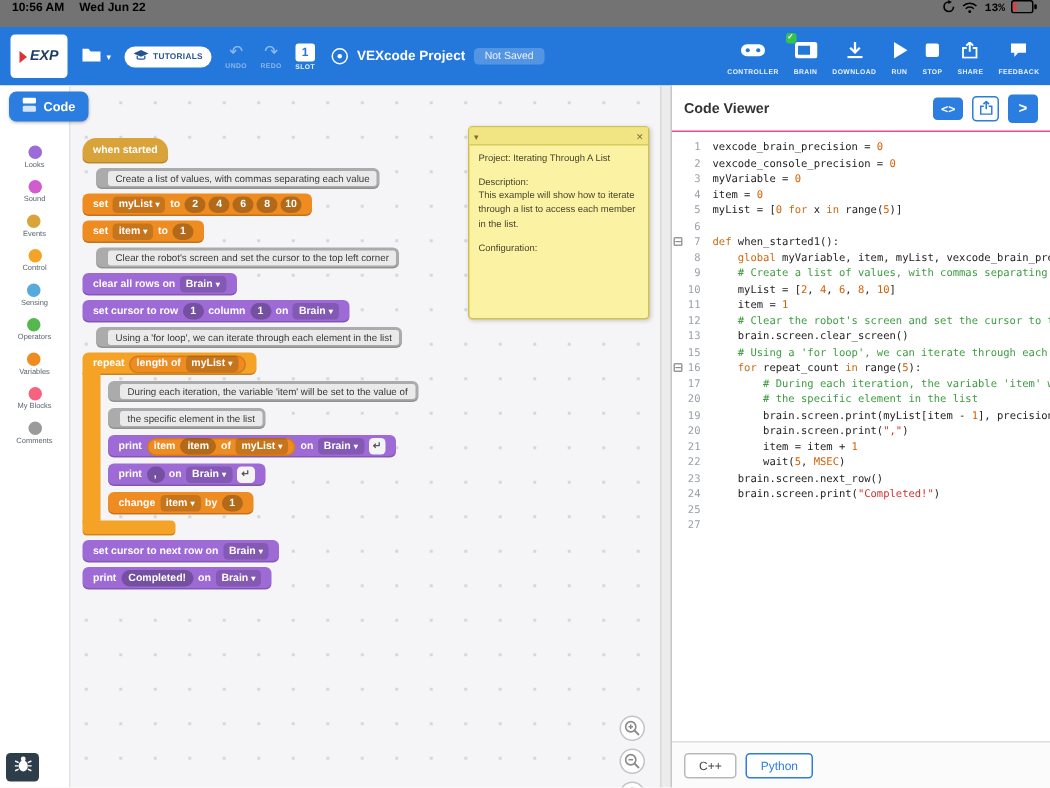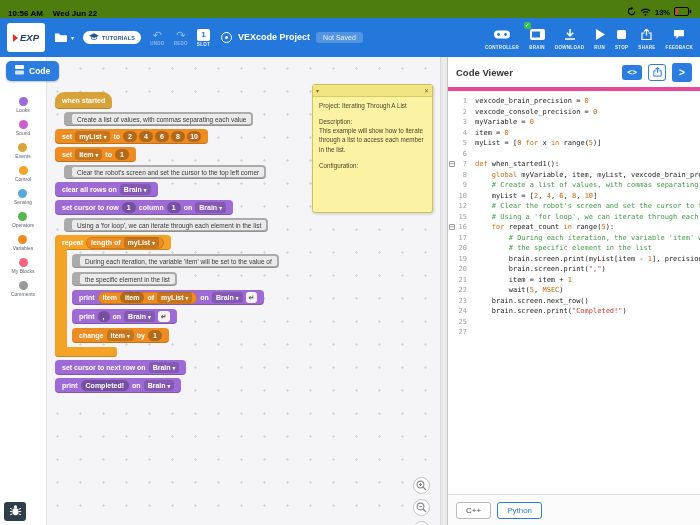--- a/index.html
+++ b/index.html
@@ -1,24 +1,24 @@
 <!DOCTYPE html>
 <html><head>
 <meta charset="utf-8">
 <style>
   html,body{margin:0;padding:0;}
   body{width:700px;height:525px;position:relative;overflow:hidden;background:#fff;
        font-family:"Liberation Sans",sans-serif;-webkit-font-smoothing:antialiased;}
   .app{position:absolute;inset:0;}
 
   
-  .statusbar{position:absolute;left:0;top:0;right:0;height:18px;background:#4d7c0f;display:flex;
-             align-items:flex-end;padding:0 8px;box-sizing:border-box;font-size:8px;font-weight:bold;color:#000;}
+  .statusbar{position:absolute;left:0;top:0;right:0;height:18px;background:#737373;display:flex;
+             align-items:flex-start;padding:0 8px;box-sizing:border-box;font-size:8px;font-weight:bold;color:#000;}
   .sb-date{margin-left:10px;}
-  .sb-right{margin-left:auto;display:flex;align-items:center;gap:4px;font-size:7.5px;}
+  .sb-right{margin-left:auto;display:flex;align-items:center;gap:4px;font-size:7.5px;font-family:Liberation Mono, monospace;}
 
   
   .toolbar{position:absolute;left:0;top:18px;right:0;height:39px;background:#2478db;display:flex;
            align-items:center;padding:0 7px;box-sizing:border-box;gap:9px;}
   .tb-logo{background:#fff;border-radius:3px;padding:9px 6px;font-weight:bold;font-style:italic;
            font-size:9.5px;color:#1b3a66;display:flex;align-items:center;gap:2px;}
   .logo-red{width:0;height:0;border-left:5px solid #e03131;border-top:4px solid transparent;border-bottom:4px solid transparent;}
   .tb-file{display:flex;align-items:center;gap:3px;color:#fff;}
   .caret-sm{font-size:6px;color:#fff;}
   .tb-pill{background:#fff;border-radius:8px;display:flex;align-items:center;gap:3px;padding:2px 6px;
@@ -101,21 +101,21 @@
   
   .console-btn{position:absolute;left:4px;bottom:4px;width:22px;height:19px;background:#2e3d4a;
                border-radius:3px;display:flex;align-items:center;justify-content:center;z-index:7;}
 
   
   .divider{position:absolute;left:440px;top:0;bottom:0;width:8px;background:#ececec;
            border-left:1px solid #d8d8d8;border-right:1px solid #c6c6c6;box-sizing:border-box;}
 
   
   .panel{position:absolute;left:448px;top:0;bottom:0;right:0;background:#fff;display:flex;flex-direction:column;}
-  .panel-head{height:30px;border-bottom:4px solid #ec4899;display:flex;align-items:center;
+  .panel-head{height:30px;border-bottom:1px solid #ec4899;display:flex;align-items:center;
               padding:0 8px;gap:6px;background:#fff;flex:none;}
   .panel-title{font-size:9.5px;color:#333;font-weight:bold;margin-right:auto;}
   .btn-code{background:#2b7de0;color:#fff;border-radius:3px;font-size:8px;padding:3px 5px;
             font-family:"DejaVu Sans Mono",monospace;font-weight:bold;}
   .btn-share{width:18px;height:17px;border:1px solid #2b7de0;border-radius:3px;background:#fff;
              display:flex;align-items:center;justify-content:center;box-sizing:border-box;}
   .btn-expand{background:#2b7de0;color:#fff;border-radius:3px;width:20px;height:19px;display:flex;
               align-items:center;justify-content:center;font-size:10px;font-weight:bold;}
   .code-area{flex:1;overflow:hidden;padding-top:5px;font-family:"DejaVu Sans Mono",monospace;font-size:7px;color:#222;}
   .code-line{height:10.5px;line-height:10.5px;white-space:pre;position:relative;padding-left:27px;}
@@ -507,21 +507,23 @@
           <div class="code-line"><span class="gutter">1</span><span class="src">vexcode_brain_precision = <span class="t-num">0</span></span></div>
           <div class="code-line"><span class="gutter">2</span><span class="src">vexcode_console_precision = <span class="t-num">0</span></span></div>
           <div class="code-line"><span class="gutter">3</span><span class="src">myVariable = <span class="t-num">0</span></span></div>
           <div class="code-line"><span class="gutter">4</span><span class="src">item = <span class="t-num">0</span></span></div>
           <div class="code-line"><span class="gutter">5</span><span class="src">myList = [<span class="t-num">0</span> <span class="t-kw">for</span> x <span class="t-kw">in</span> range(<span class="t-num">5</span>)]</span></div>
           <div class="code-line"><span class="gutter">6</span><span class="src"></span></div>
           <div class="code-line"><span class="fold">−</span><span class="gutter">7</span><span class="src"><span class="t-kw">def</span> when_started1():</span></div>
           <div class="code-line"><span class="gutter">8</span><span class="src">    <span class="t-kw">global</span> myVariable, item, myList, vexcode_brain_precision,</span></div>
           <div class="code-line"><span class="gutter">9</span><span class="src">    <span class="t-com"># Create a list of values, with commas separating each va</span></span></div>
           <div class="code-line"><span class="gutter">10</span><span class="src">    myList = [<span class="t-num">2</span>, <span class="t-num">4</span>, <span class="t-num">6</span>, <span class="t-num">8</span>, <span class="t-num">10</span>]</span></div>
+          <div class="code-line"><span class="gutter">11</span><span class="src">    item = <span class="t-num">1</span></span></div>
           <div class="code-line"><span class="gutter">12</span><span class="src">    <span class="t-com"># Clear the robot's screen and set the cursor to the top</span></span></div>
+          <div class="code-line"><span class="gutter">13</span><span class="src">    brain.screen.clear_screen()</span></div>
           <div class="code-line"><span class="gutter">15</span><span class="src">    <span class="t-com"># Using a 'for loop', we can iterate through each element</span></span></div>
           <div class="code-line"><span class="fold">−</span><span class="gutter">16</span><span class="src">    <span class="t-kw">for</span> repeat_count <span class="t-kw">in</span> range(<span class="t-num">5</span>):</span></div>
           <div class="code-line"><span class="gutter">17</span><span class="src">        <span class="t-com"># During each iteration, the variable 'item' will be</span></span></div>
           <div class="code-line"><span class="gutter">20</span><span class="src">        <span class="t-com"># the specific element in the list</span></span></div>
           <div class="code-line"><span class="gutter">19</span><span class="src">        brain.screen.print(myList[item - <span class="t-num">1</span>], precision=  v</span></div>
           <div class="code-line"><span class="gutter">20</span><span class="src">        brain.screen.print(<span class="t-str">","</span>)</span></div>
           <div class="code-line"><span class="gutter">21</span><span class="src">        item = item + <span class="t-num">1</span></span></div>
           <div class="code-line"><span class="gutter">22</span><span class="src">        wait(<span class="t-num">5</span>, <span class="t-num">MSEC</span>)</span></div>
           <div class="code-line"><span class="gutter">23</span><span class="src">    brain.screen.next_row()</span></div>
           <div class="code-line"><span class="gutter">24</span><span class="src">    brain.screen.print(<span class="t-str">"Completed!"</span>)</span></div>

